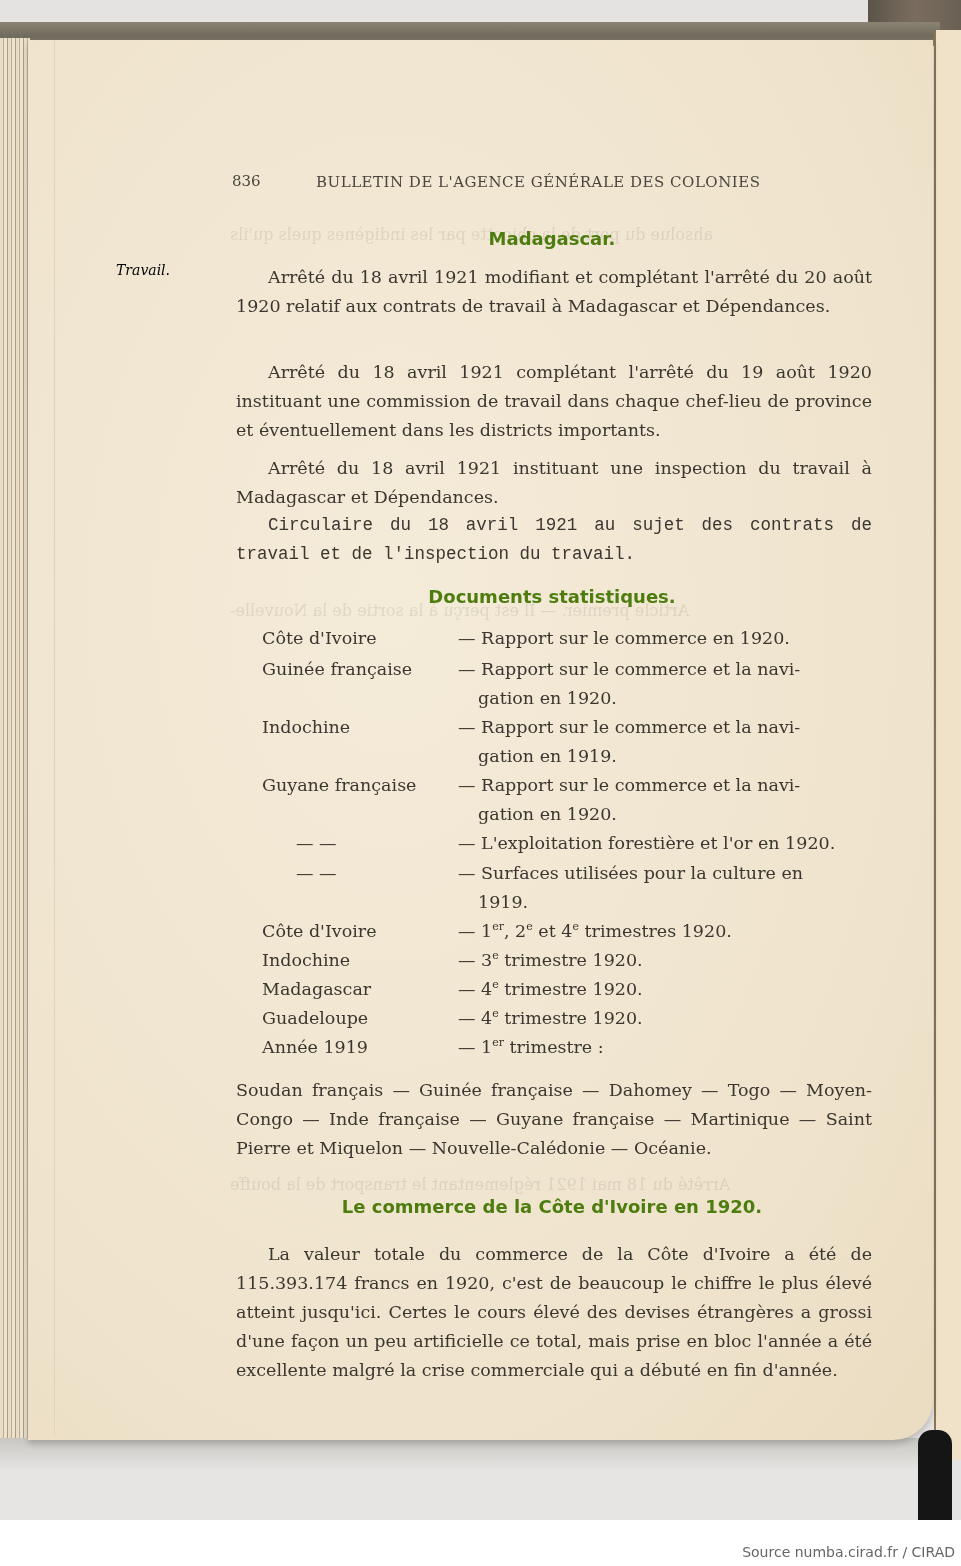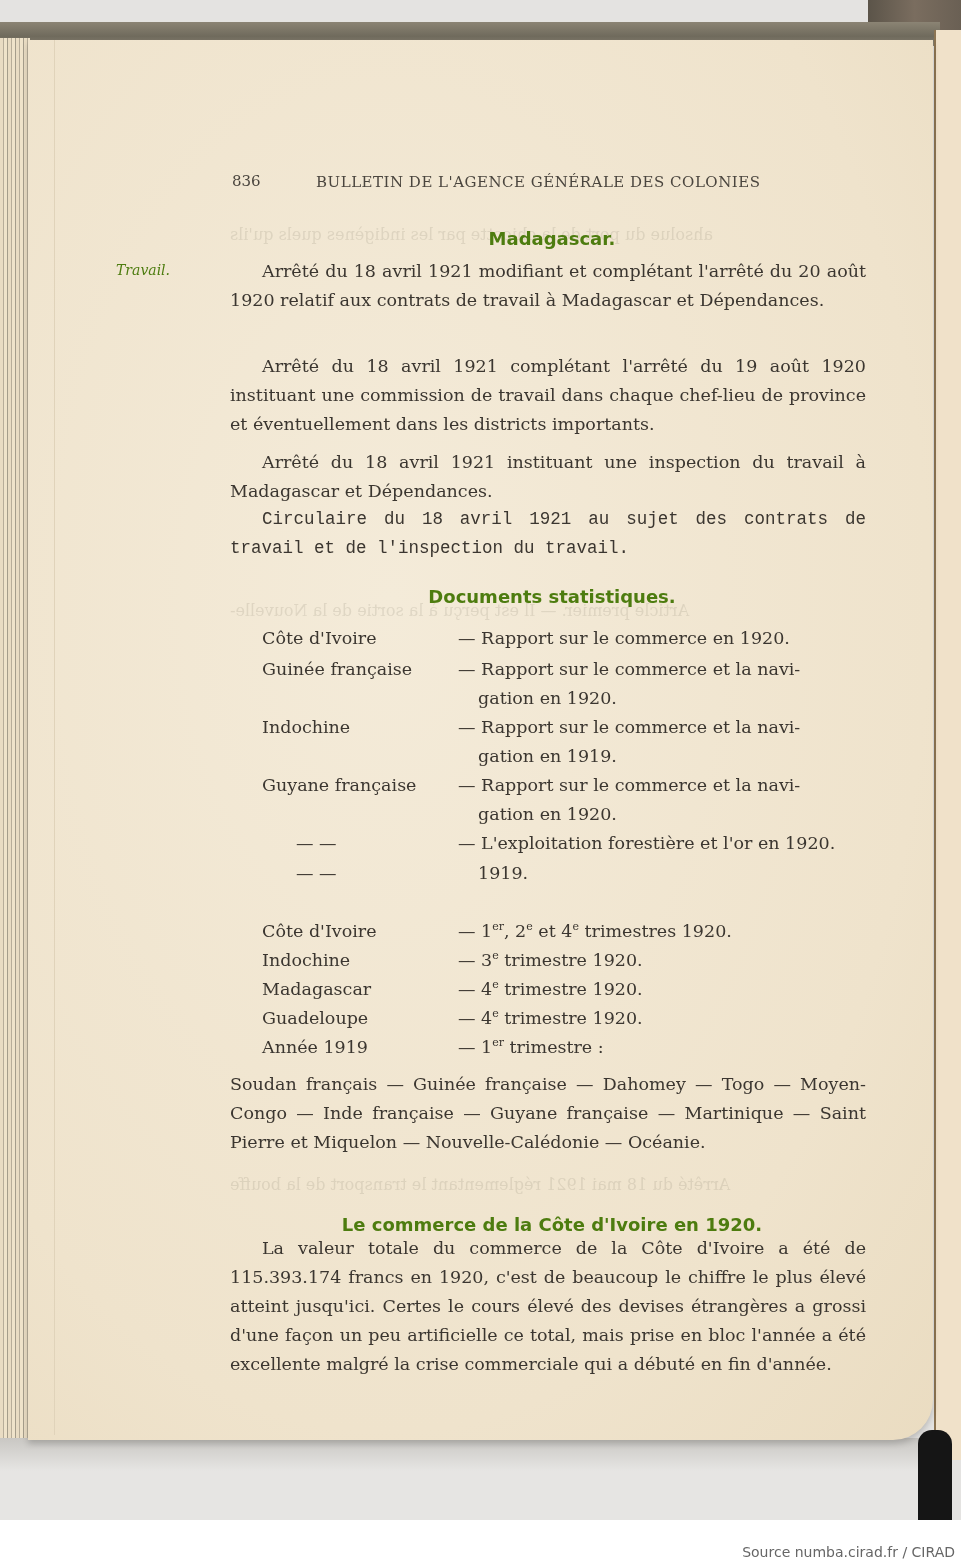--- a/index.html
+++ b/index.html
@@ -63,26 +63,26 @@
     position: absolute; left: 84px; top: 1px; letter-spacing: 0.5px;
     font-variant: small-caps; font-size: 15px;
   }
   .h-sec {
     position: absolute; left: 232px; width: 640px; text-align: center;
     font-family: "DejaVu Sans", "Liberation Sans", sans-serif;
     font-weight: bold; font-size: 18px; color: #4d7c0f;
   }
   .margin-note {
     position: absolute; left: 116px; top: 262px;
-    font-style: italic; font-size: 14px; color: #4d7c0f;
+    font-style: italic; font-size: 14px; color: #000000;
   }
   .para {
     position: absolute; left: 230px; width: 636px;
     font-size: 17.5px; line-height: 29px; text-align: justify;
-    color: #3b3630; margin: 0;
+    color: #3b3630; margin: 6px;
   }
   .para .indent { display: inline-block; width: 32px; }
   .stat-row { position: absolute; left: 262px; width: 610px; font-size: 17.5px; line-height: 29px; color: #3b3630; }
   .stat-row .col1 { position: absolute; left: 0; width: 200px; white-space: nowrap; }
   .stat-row .col2 { position: absolute; left: 196px; width: 410px; }
   .stat-row .col2 .cont { display: block; padding-left: 20px; }
   sup { font-size: 11px; line-height: 0; }
   .bleed {
     position: absolute; color: rgba(120,110,95,0.16); font-size: 16px;
     line-height: 29px; transform: scaleX(-1); white-space: nowrap;
@@ -136,21 +136,21 @@
 <div class="stat-row" style="top:771px;">
   <span class="col1">Guyane française</span>
   <span class="col2"><span>— Rapport sur le commerce et la navi-</span><span class="cont">gation en 1920.</span></span>
 </div>
 <div class="stat-row" style="top:829px;">
   <span class="col1" style="padding-left:34px;">—    —</span>
   <span class="col2"><span>— L'exploitation forestière et l'or en 1920.</span></span>
 </div>
 <div class="stat-row" style="top:859px;">
   <span class="col1" style="padding-left:34px;">—    —</span>
-  <span class="col2"><span class="cont">1919.</span></span>
+  <span class="col2"><span>— Surfaces utilisées pour la culture en</span><span class="cont">1919.</span></span>
 </div>
 
 <div class="stat-row" style="top:917px;">
   <span class="col1">Côte d'Ivoire</span>
   <span class="col2"><span>— 1</span><sup>er</sup><span>, 2</span><sup>e</sup><span> et 4</span><sup>e</sup><span> trimestres 1920.</span></span>
 </div>
 <div class="stat-row" style="top:946px;">
   <span class="col1">Indochine</span>
   <span class="col2"><span>— 3</span><sup>e</sup><span> trimestre 1920.</span></span>
 </div>
@@ -162,16 +162,16 @@
   <span class="col1">Guadeloupe</span>
   <span class="col2"><span>— 4</span><sup>e</sup><span> trimestre 1920.</span></span>
 </div>
 <div class="stat-row" style="top:1033px;">
   <span class="col1">Année 1919</span>
   <span class="col2"><span>— 1</span><sup>er</sup><span> trimestre :</span></span>
 </div>
 
 <p class="para" style="top:1070px;">Soudan français — Guinée française — Dahomey — Togo — Moyen-Congo — Inde française — Guyane française — Martinique — Saint Pierre et Miquelon — Nouvelle-Calédonie — Océanie.</p>
 
-<div class="h-sec" style="top:1196px;margin-top:18px;">Le commerce de la Côte d'Ivoire en 1920.</div>
+<div class="h-sec" style="top:1196px;">Le commerce de la Côte d'Ivoire en 1920.</div>
 <p class="para" style="top:1234px;"><span class="indent"></span><span>La valeur totale du commerce de la Côte d'Ivoire a été de 115.393.174 francs en 1920, c'est de beaucoup le chiffre le plus élevé atteint jusqu'ici. Certes le cours élevé des devises étrangères a grossi d'une façon un peu artificielle ce total, mais prise en bloc l'année a été excellente malgré la crise commerciale qui a débuté en fin d'année.</span></p>
 
 <div class="footer">Source numba.cirad.fr / CIRAD</div>
 
 </body></html>

